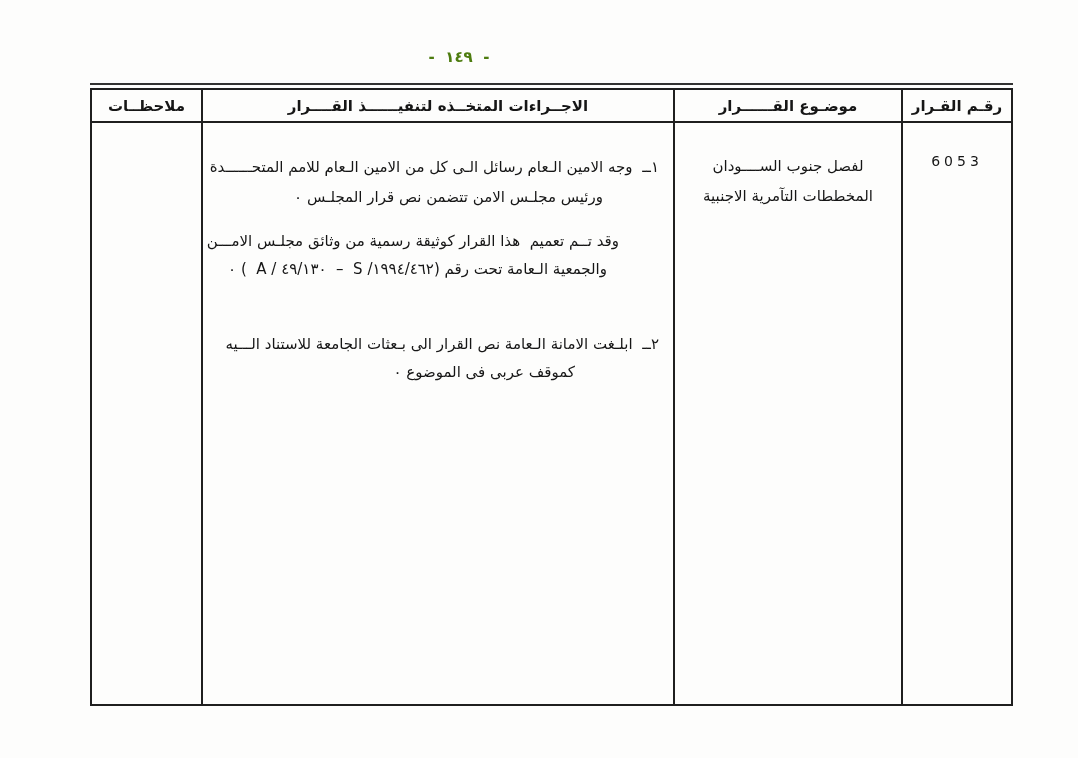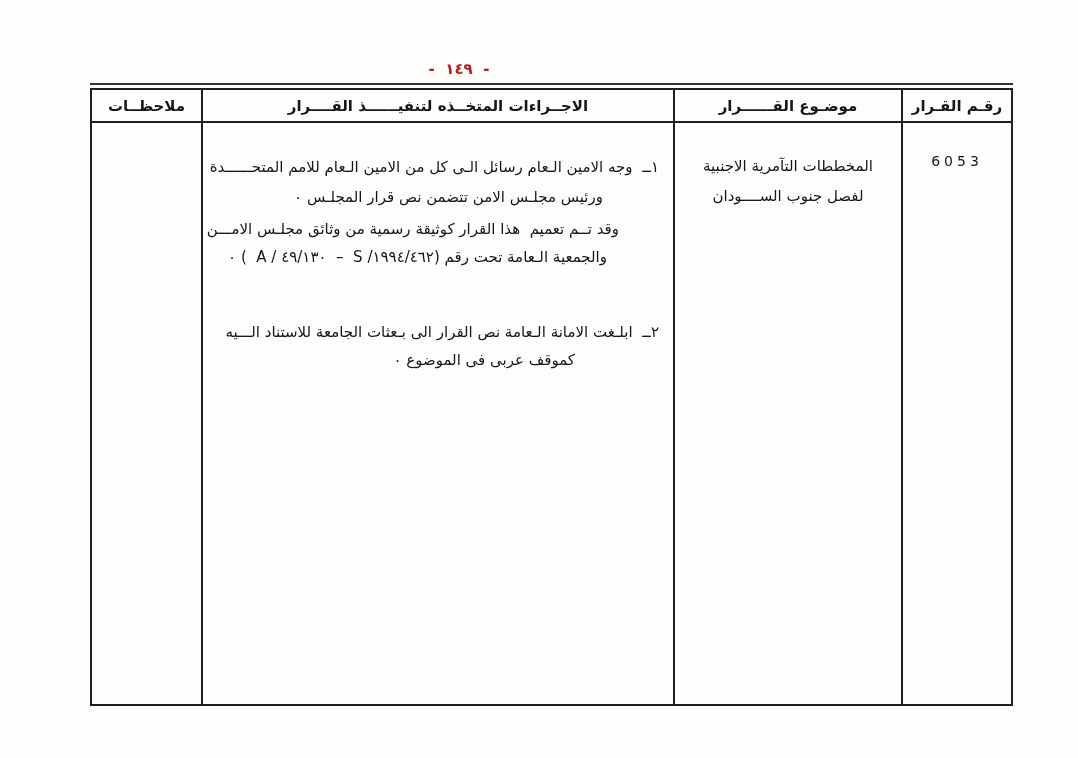--- a/index.html
+++ b/index.html
@@ -6,23 +6,23 @@
   html,body { background:#ffffff; }
   body {
     width:1078px; height:758px; position:relative; overflow:hidden;
     font-family:"DejaVu Sans", sans-serif;
     color:#161616;
     -webkit-font-smoothing:antialiased;
   }
   .sheet { position:absolute; inset:0; background:#fdfdfc; }
 
   .page-number {
-    position:absolute; top:60px; left:0; width:918px;
+    position:absolute; top:48px; left:0; width:918px;
     text-align:center; font-size:15px; font-weight:bold;
-    color:#b91c1c; white-space:pre;
+    color:#4d7c0f; white-space:pre;
   }
 
   
   .res-table {
     position:absolute; left:90px; top:88px; width:923px; height:618px;
     border:2px solid #1f1f1f;
     display:flex; flex-direction:row;
     background:#fdfdfc;
   }
   
@@ -46,21 +46,21 @@
 
   .cell { font-size:15px; font-weight:normal; }
 
   .num-cell  { padding-top:30px; text-align:center; letter-spacing:4px; font-size:14px; }
 
   .subject-cell { padding:28px 6px 0 6px; text-align:center; line-height:30px; }
 
   .proc-cell { padding:34px 14px 0 8px; text-align:right; }
   .pline { line-height:20px; white-space:pre; }
   .pl-item1-2 { margin-top:10px; padding-right:56px; }
-  .pl-para2-1 { margin-top:12px; padding-right:40px; }
+  .pl-para2-1 { margin-top:24px; padding-right:40px; }
   .pl-para2-2 { margin-top:8px;  padding-right:52px; }
   .pl-item2-1 { margin-top:55px; }
   .pl-item2-2 { margin-top:8px;  padding-right:84px; }
 
   .notes-cell { padding-top:30px; }
 </style>
 </head>
 <body>
 
 <div class="sheet">
@@ -70,22 +70,22 @@
   <div class="res-table" dir="rtl">
 
     <div class="col col-num">
       <div class="head">رقـم القـرار</div>
       <div class="cell num-cell">6053</div>
     </div>
 
     <div class="col col-subject">
       <div class="head">موضـوع القــــــرار</div>
       <div class="cell subject-cell">
+        <div>لفصل جنوب الســــودان</div>
         <div>المخططات التآمرية الاجنبية</div>
-        <div>لفصل جنوب الســــودان</div>
       </div>
     </div>
 
     <div class="col col-proc">
       <div class="head">الاجــراءات المتخــذه لتنفيــــــذ القــــرار</div>
       <div class="cell proc-cell">
         <div class="pline">١ــ  وجه الامين الـعام رسائل الـى كل من الامين الـعام للامم المتحــــــدة</div>
         <div class="pline pl-item1-2">ورئيس مجلـس الامن تتضمن نص قرار المجلـس ٠</div>
         <div class="pline pl-para2-1">وقد تــم تعميم  هذا القرار كوثيقة رسمية من وثائق مجلـس الامـــن</div>
         <div class="pline pl-para2-2">والجمعية الـعامة تحت رقم ‪(  A / ٤٩/١٣٠  –  S /١٩٩٤/٤٦٢)‬ ٠</div>

